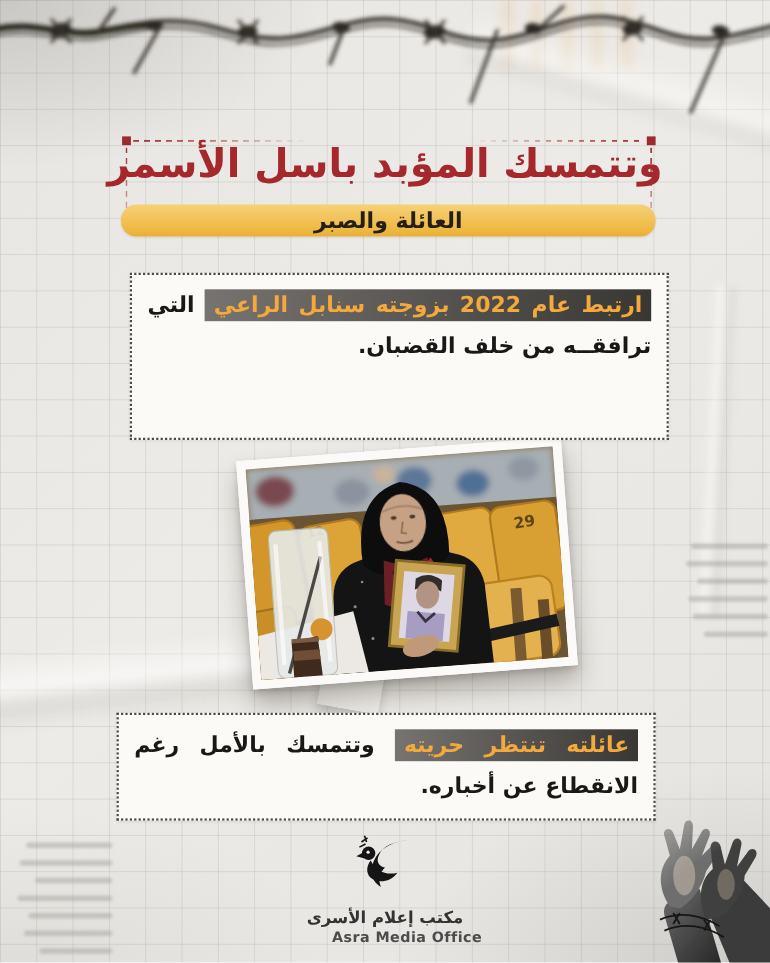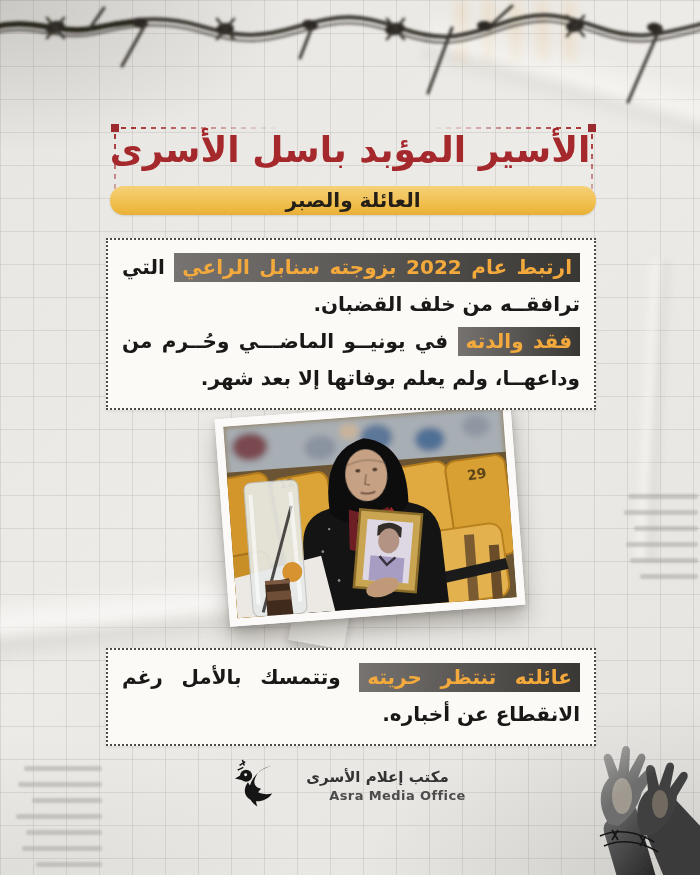--- a/index.html
+++ b/index.html
@@ -65,36 +65,36 @@
     text-align:center;direction:rtl;
     font-size:20px;font-weight:700;color:#241f17;line-height:29px;
     box-shadow:0 1px 2px rgba(0,0,0,.12);border-radius:14px;}
 
   .textbox{position:absolute;left:106px;width:490px;z-index:3;
     background:#fbfaf7;border:2px dotted #4e4a44;
     padding:9px 14px 11px 14px;direction:rtl;
     font-size:20px;font-weight:700;color:#191816;
     line-height:37px;text-align:justify;
     box-shadow:0 1px 3px rgba(0,0,0,.08);}
-  .textbox.b1{top:238px;min-height:152px;}
+  .textbox.b1{top:248px;min-height:152px;margin-left:12px;}
   .textbox.b2{top:648px;min-height:87px;}
   .hl{background:linear-gradient(to left,#393734,#767370);
     color:var(--highlight-text);padding:2px 8px 3px 8px;}
 
   .photo{position:absolute;left:222px;top:408px;z-index:2;
     border:8px solid #fbfaf8;background:#fbfaf8;
     transform:rotate(-4.3deg);
     box-shadow:0 14px 22px rgba(60,55,48,.35), 0 3px 6px rgba(60,55,48,.2);}
   .photo svg{display:block;}
   .tab{position:absolute;left:292px;top:597px;width:56px;height:48px;z-index:1;
     background:linear-gradient(180deg,#faf9f6,#eceae5);transform:rotate(10deg);
     box-shadow:0 7px 10px rgba(0,0,0,.18);}
 
   .logo{position:absolute;left:0;right:0;top:758px;z-index:3;
-    display:flex;align-items:center;justify-content:center;gap:1px;}
+    display:flex;align-items:center;justify-content:center;gap:13px;flex-direction:column;}
   .logo-text{display:flex;flex-direction:column;align-items:center;gap:2px;}
   .logo-ar{font-size:15px;font-weight:700;color:#333;direction:rtl;}
   .logo-en{font-size:13px;font-weight:700;color:#4c4c4c;letter-spacing:.4px;margin-left:40px;}
 
   .hands{position:absolute;right:-4px;bottom:-2px;z-index:2;
     -webkit-mask-image:radial-gradient(135% 135% at 100% 100%,#000 48%,transparent 90%);
     mask-image:radial-gradient(135% 135% at 100% 100%,#000 48%,transparent 90%);}
 
   .wm{position:absolute;z-index:1;display:flex;flex-direction:column;gap:11px;
     filter:blur(1.3px);opacity:.55;}
@@ -149,26 +149,25 @@
   </g>
 </svg>
 
 <div class="corner" style="left:111px;top:124px;"></div>
 <div class="dash-h fade-r" style="left:121px;top:127px;width:160px;"></div>
 <div class="dash-v fade-d" style="left:114px;top:134px;height:82px;"></div>
 <div class="corner" style="left:588px;top:124px;"></div>
 <div class="dash-h fade-l" style="left:426px;top:127px;width:160px;"></div>
 <div class="dash-v fade-d" style="left:591px;top:134px;height:82px;"></div>
 
-<div class="title">الأسير المؤبد باسل الأسرى</div>
+<div class="title">وتتمسك المؤبد باسل الأسمر</div>
 <div class="banner">العائلة والصبر</div>
 
 <div class="textbox b1">
   <div><span class="hl">ارتبط عام 2022 بزوجته سنابل الراعي</span> <span>التي ترافقــه من خلف القضبان.</span></div>
-  <div><span class="hl">فقد والدته</span> <span>في يونيــو الماضـــي وحُــرم من وداعهــا، ولم يعلم بوفاتها إلا بعد شهر.</span></div>
 </div>
 
 <div class="tab"></div>
 
 <div class="photo">
 <svg width="280" height="192" viewBox="0 0 280 192">
   <defs>
     <filter id="pblur">
           <feGaussianBlur stdDeviation="3"></feGaussianBlur>
         </filter>

